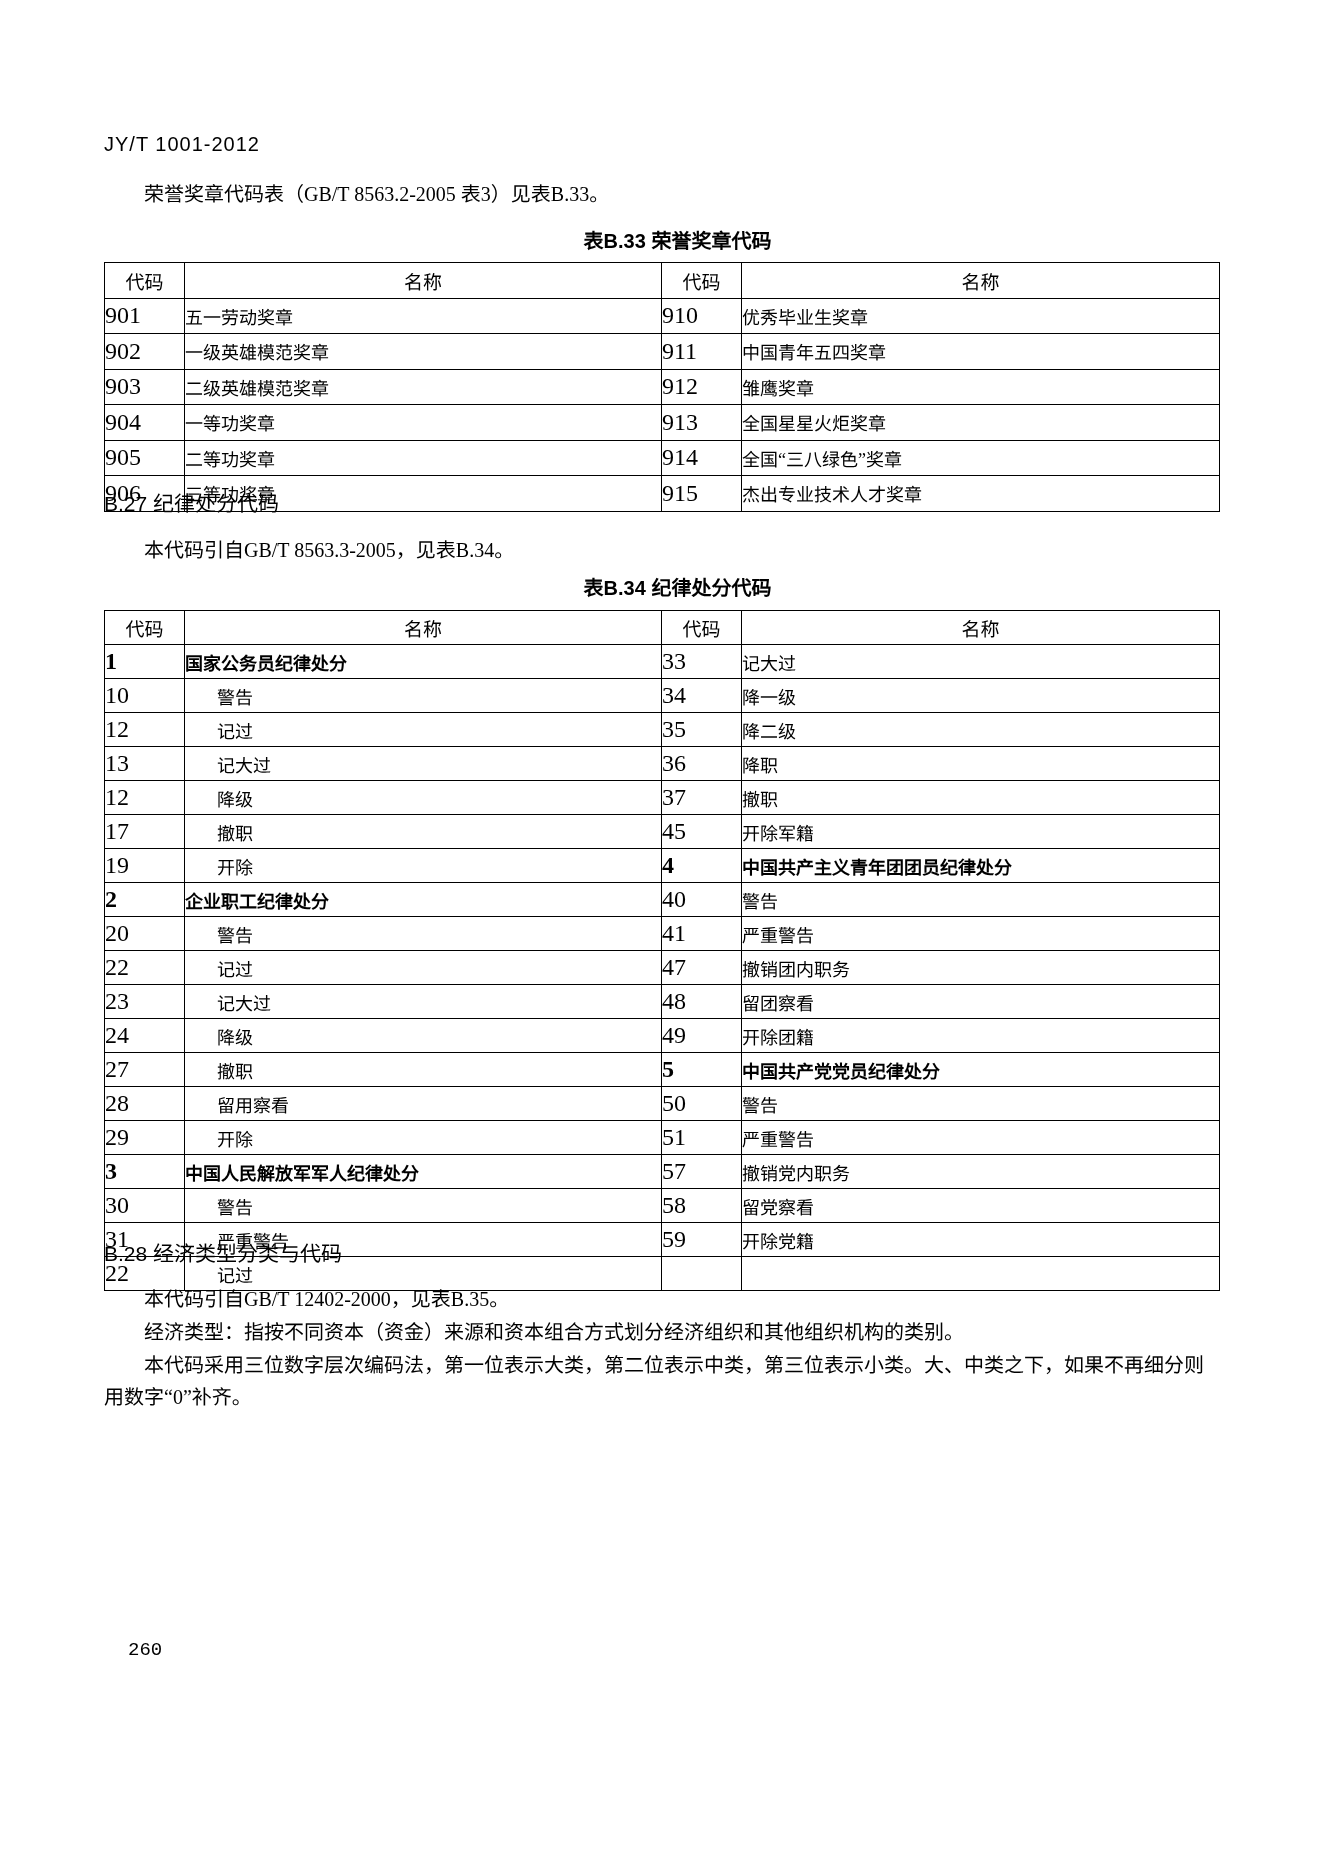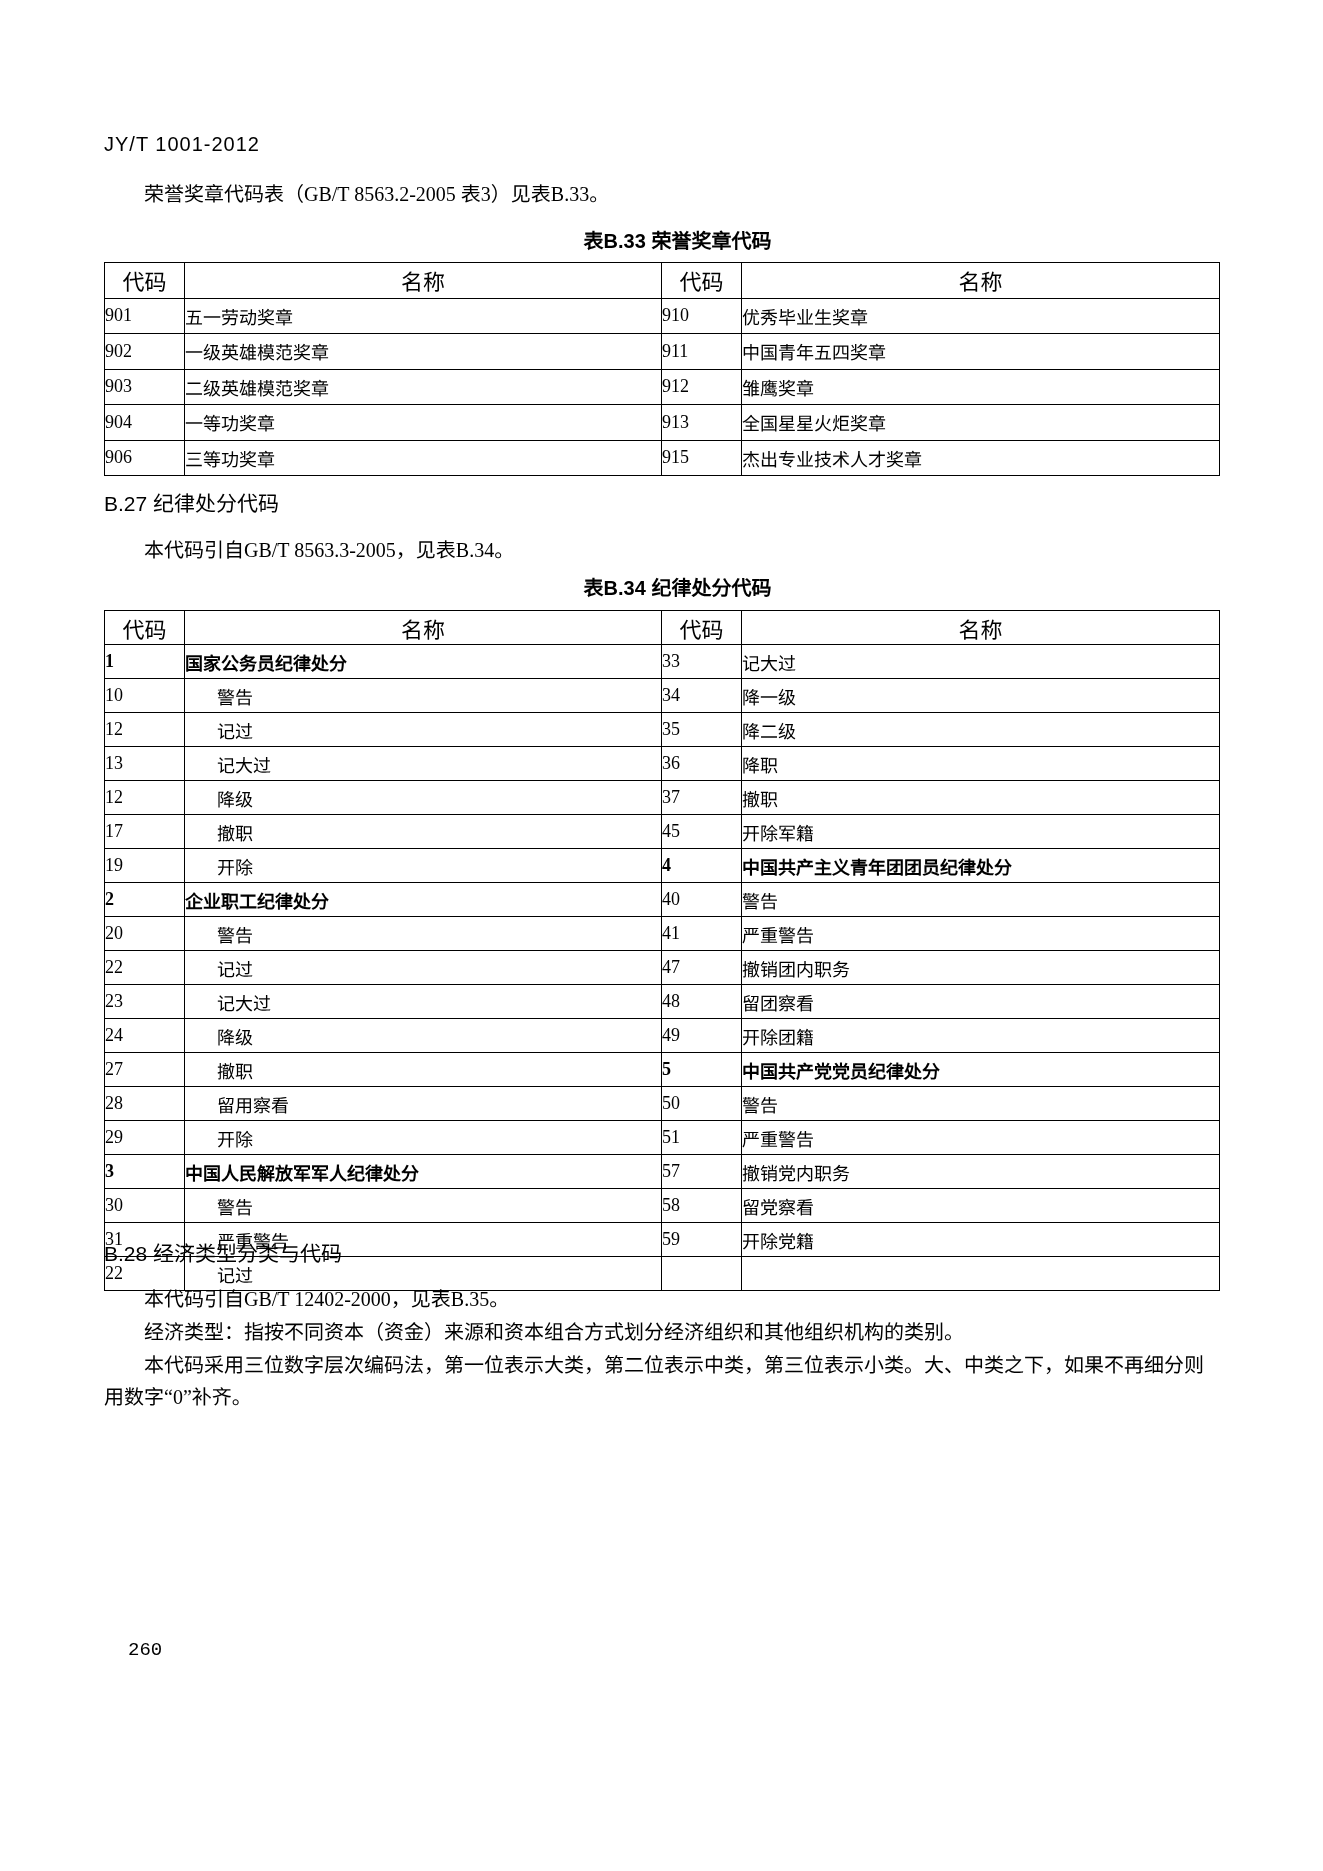--- a/index.html
+++ b/index.html
@@ -65,25 +65,25 @@
     table-layout: fixed;
   }
   table.codetable td, table.codetable th {
     border: 1px solid #000000;
     padding: 0;
     height: 34px;
     vertical-align: middle;
     font-weight: normal;
   }
   table.codetable th {
-    font-size: 22px;
+    font-size: 19px;
   }
   td.code {
     padding-left: 12px;
-    font-size: 18px;
+    font-size: 24px;
     margin-left: 41px;
   }
   td.name {
     padding-left: 14px;
     font-size: 18px;
   }
   td.name.indent {
     padding-left: 32px;
   }
   td.name.bold, td.code.bold {
@@ -186,20 +186,26 @@
           <td class="code">912</td>
           <td class="name">雏鹰奖章</td>
         </tr>
         <tr>
           <td class="code">904</td>
           <td class="name">一等功奖章</td>
           <td class="code">913</td>
           <td class="name">全国星星火炬奖章</td>
         </tr>
         <tr>
+          <td class="code">905</td>
+          <td class="name">二等功奖章</td>
+          <td class="code">914</td>
+          <td class="name">全国“三八绿色”奖章</td>
+        </tr>
+        <tr>
           <td class="code">906</td>
           <td class="name">三等功奖章</td>
           <td class="code">915</td>
           <td class="name">杰出专业技术人才奖章</td>
         </tr>
       </tbody>
   </table>
 
   <div class="section-heading" id="heading-b27">B.27 纪律处分代码</div>
   <div class="body-para" id="para-b27">本代码引自GB/T 8563.3-2005，见表B.34。</div>

